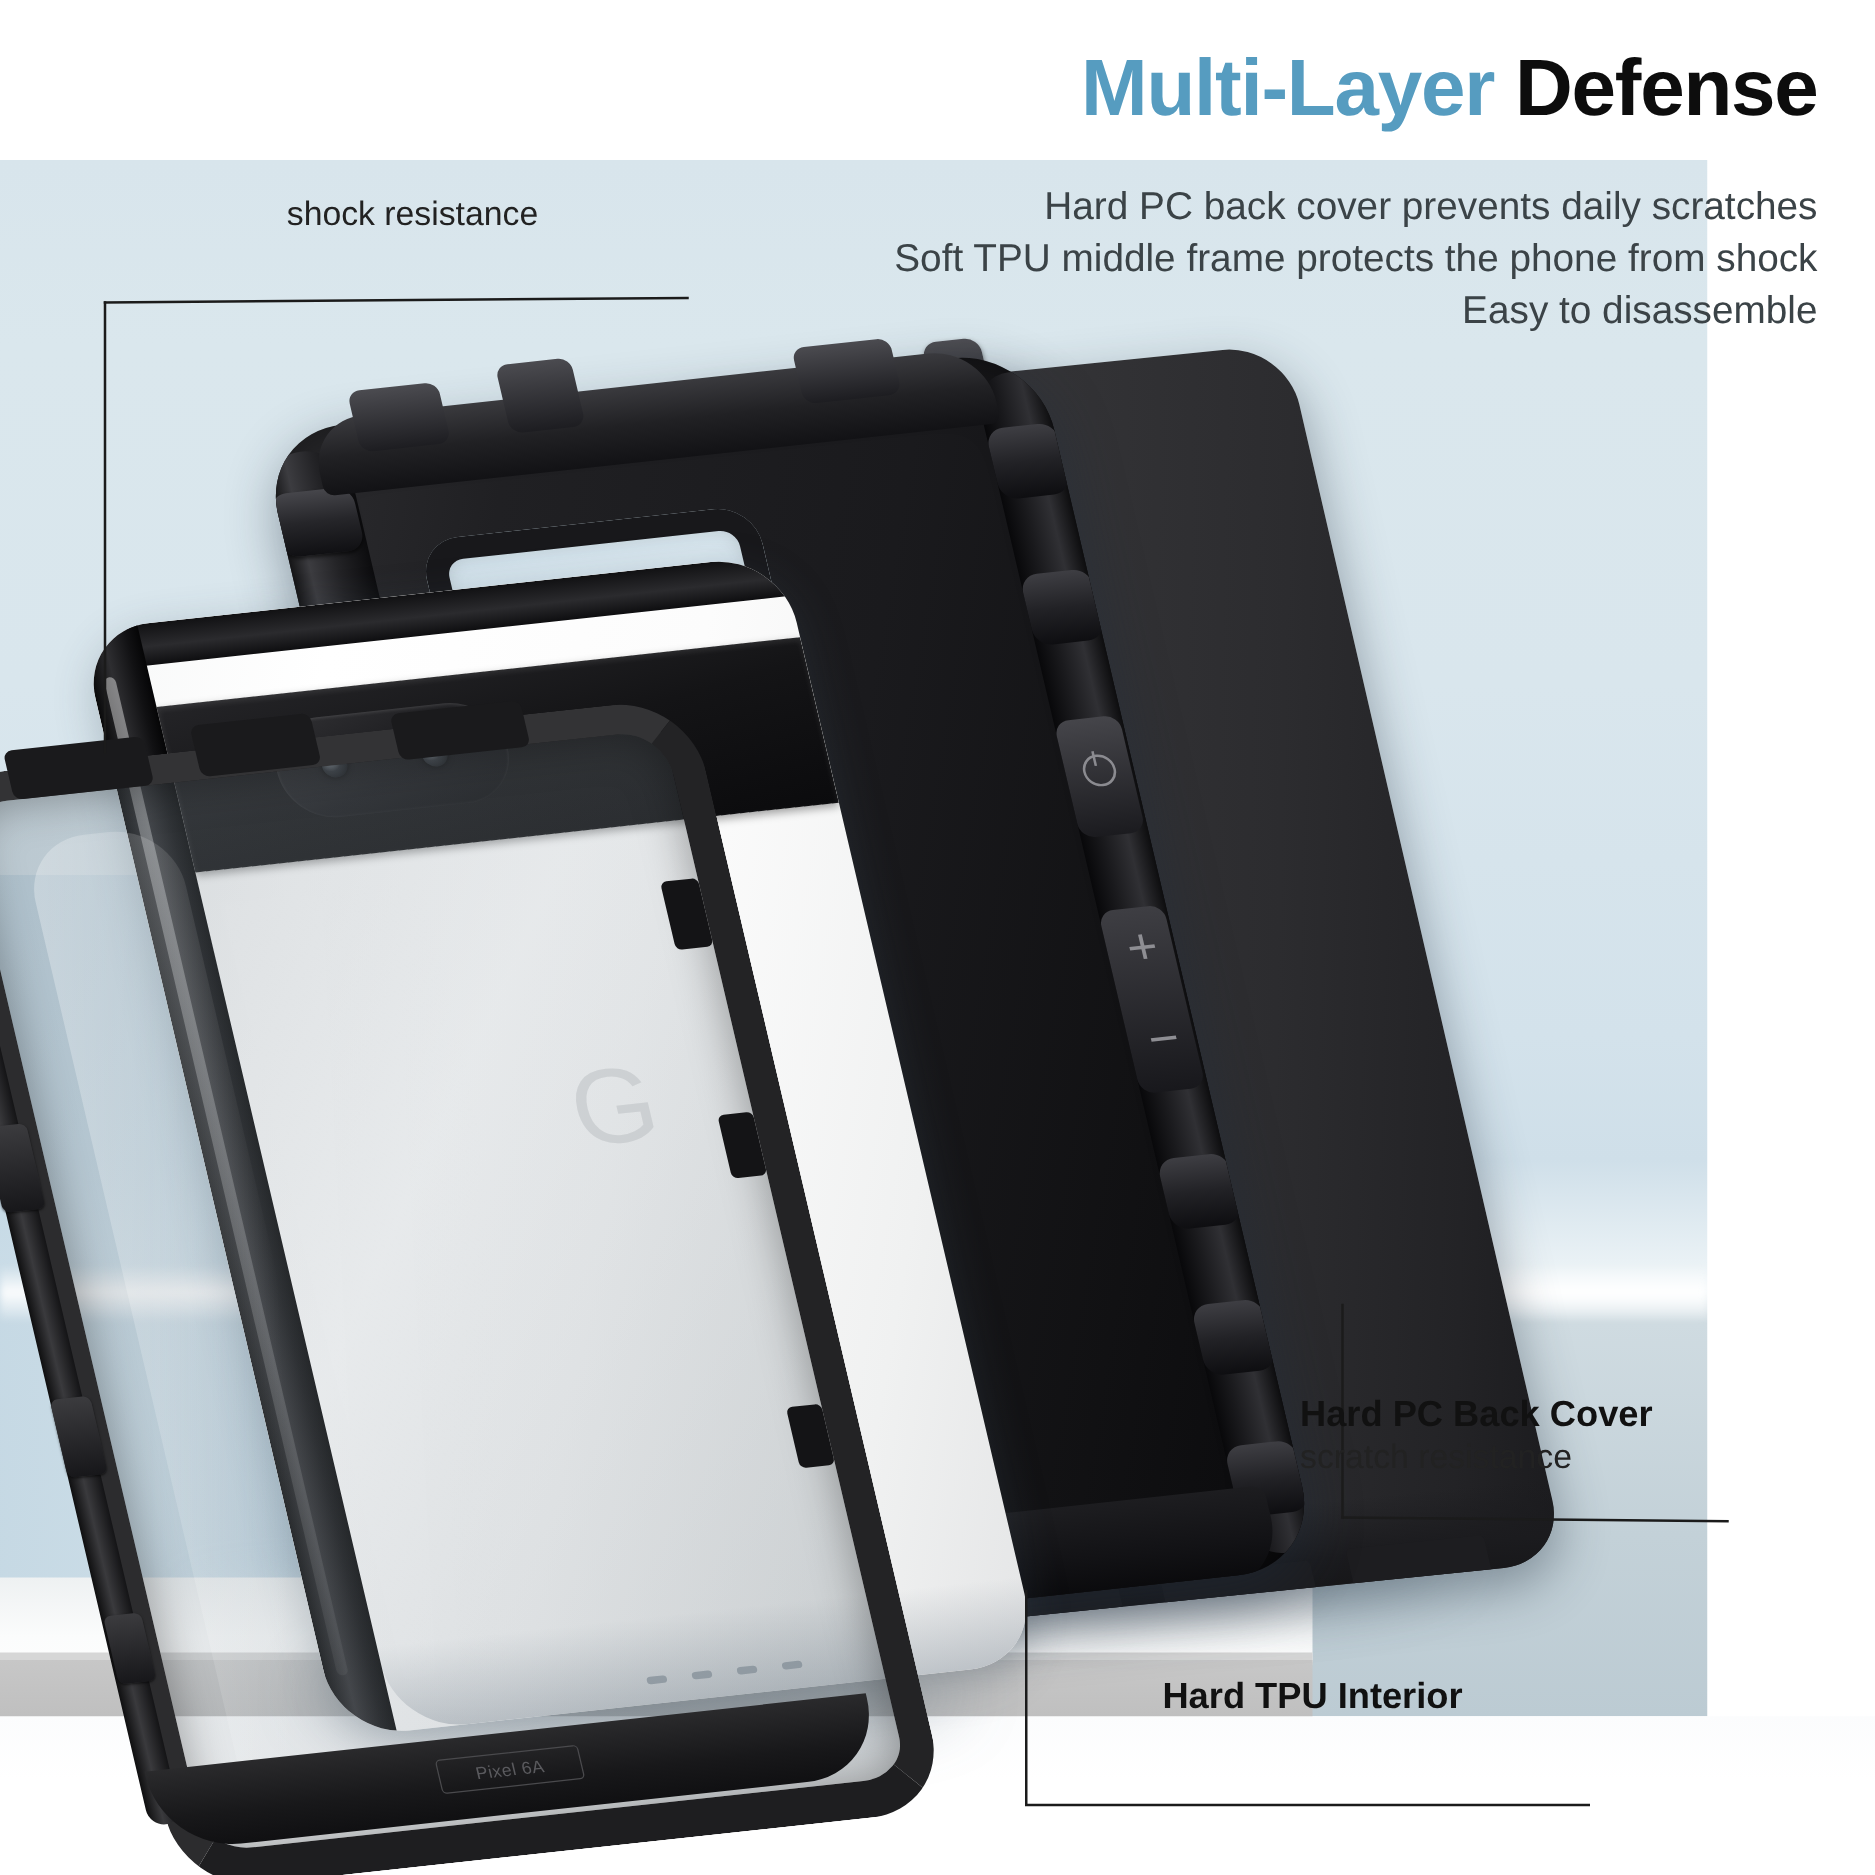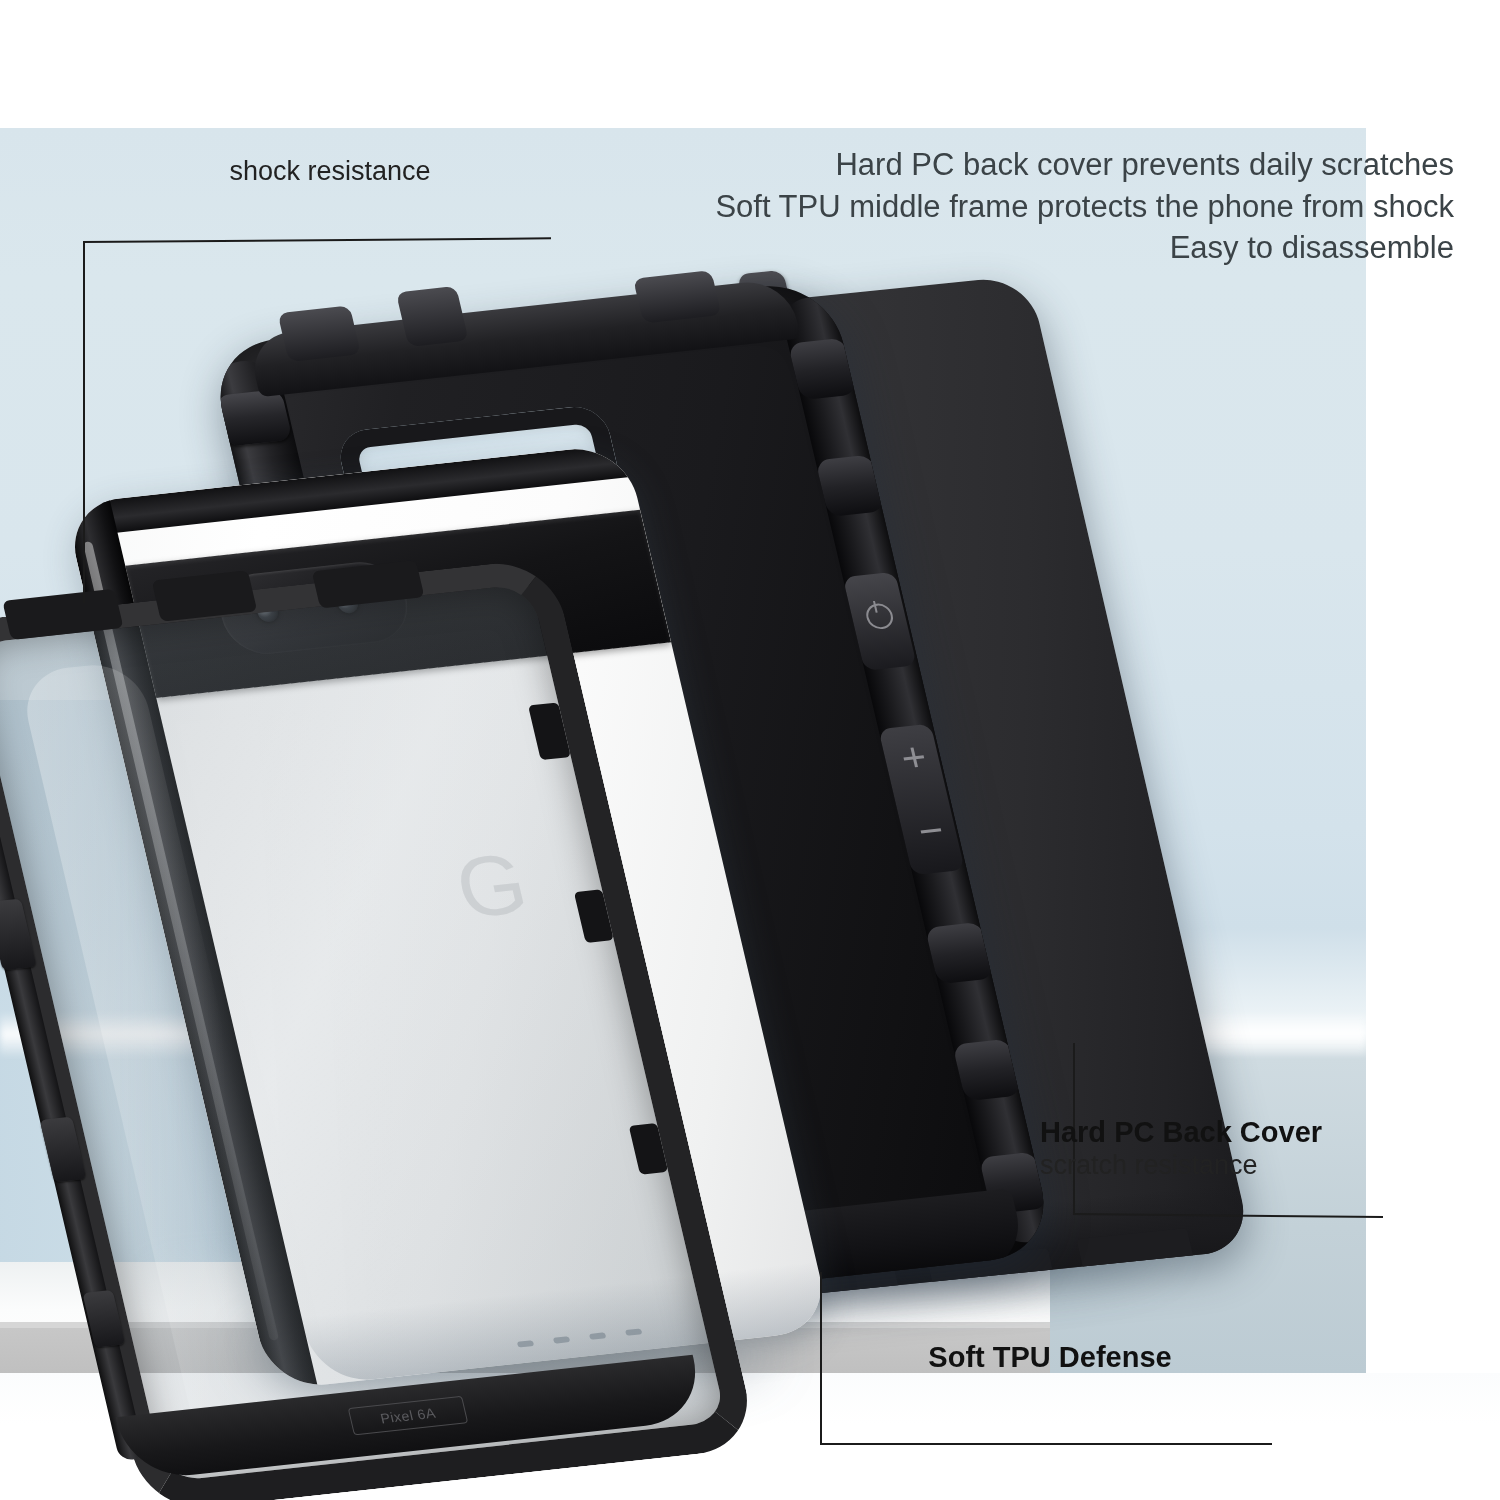--- a/index.html
+++ b/index.html
@@ -375,20 +375,23 @@
   <div class="pedestal"></div>
   <div class="floor-glow"></div>
   <div class="white-upper-left"></div>
   <div class="gray-band-top"></div>
   <div class="gray-band"></div>
   <div class="white-foreground"></div>
   <div class="right-gutter"></div>
   <div class="top-band"></div>
   <div class="bottom-strip"></div>
 
+  <div class="title">
+    <span class="hl">Multi-Layer</span><span class="dk"> Defense</span>
+  </div>
 
   <div class="subtitle">
     <div>Hard PC back cover prevents daily scratches</div>
     <div>Soft TPU middle frame protects the phone from shock</div>
     <div>Easy to disassemble</div>
   </div>
 
   <div class="shadow-soft" style="left:250px;top:1320px;width:520px;height:70px;"></div>
   <div class="shadow-soft" style="left:700px;top:1200px;width:460px;height:80px;"></div>
 
@@ -499,16 +502,16 @@
   <div class="callout" id="callout-bumper">
     <div class="c-sub">shock resistance</div>
   </div>
 
   <div class="callout" id="callout-backcover">
     <div class="c-title">Hard PC Back Cover</div>
     <div class="c-sub">scratch resistance</div>
   </div>
 
   <div class="callout" id="callout-tpu">
-    <div class="c-title">Soft TPU Defense</div>
+    <div class="c-title">Hard TPU Interior</div>
   </div>
 
 </div>
 
 </body></html>

